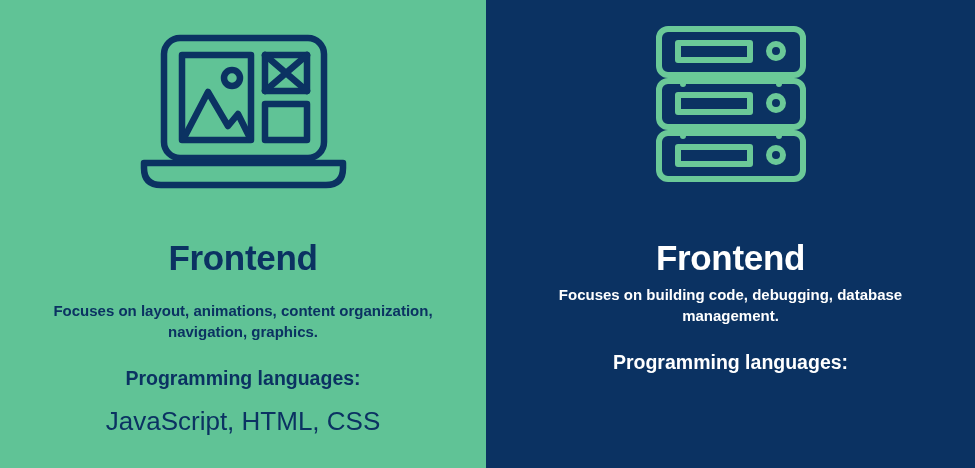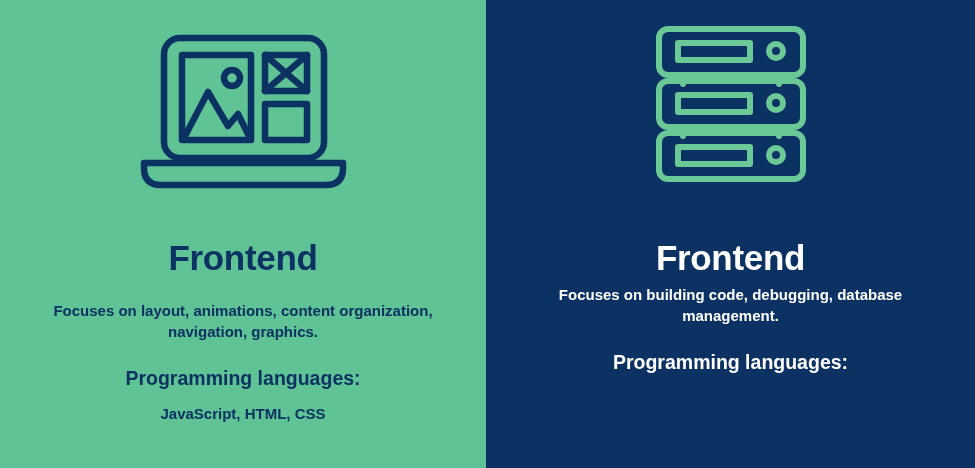--- a/index.html
+++ b/index.html
@@ -73,22 +73,22 @@
     font-weight: 700;
     line-height: 1.38;
     text-align: center;
     margin: 8px;
     padding: 0;
   }
   .panel-frontend .lang-head { margin-top: 23px; }
   .panel-backend  .lang-head { margin-top: 23px; }
 
   .lang-list {
-    font-size: 15px;
-    font-weight: 700;
+    font-size: 26px;
+    font-weight: 400;
     line-height: 1.38;
     text-align: center;
     margin: 0;
     padding: 0;
   }
   .lang-list { margin-top: 4px; }
 </style>
 </head>
 <body>
 

